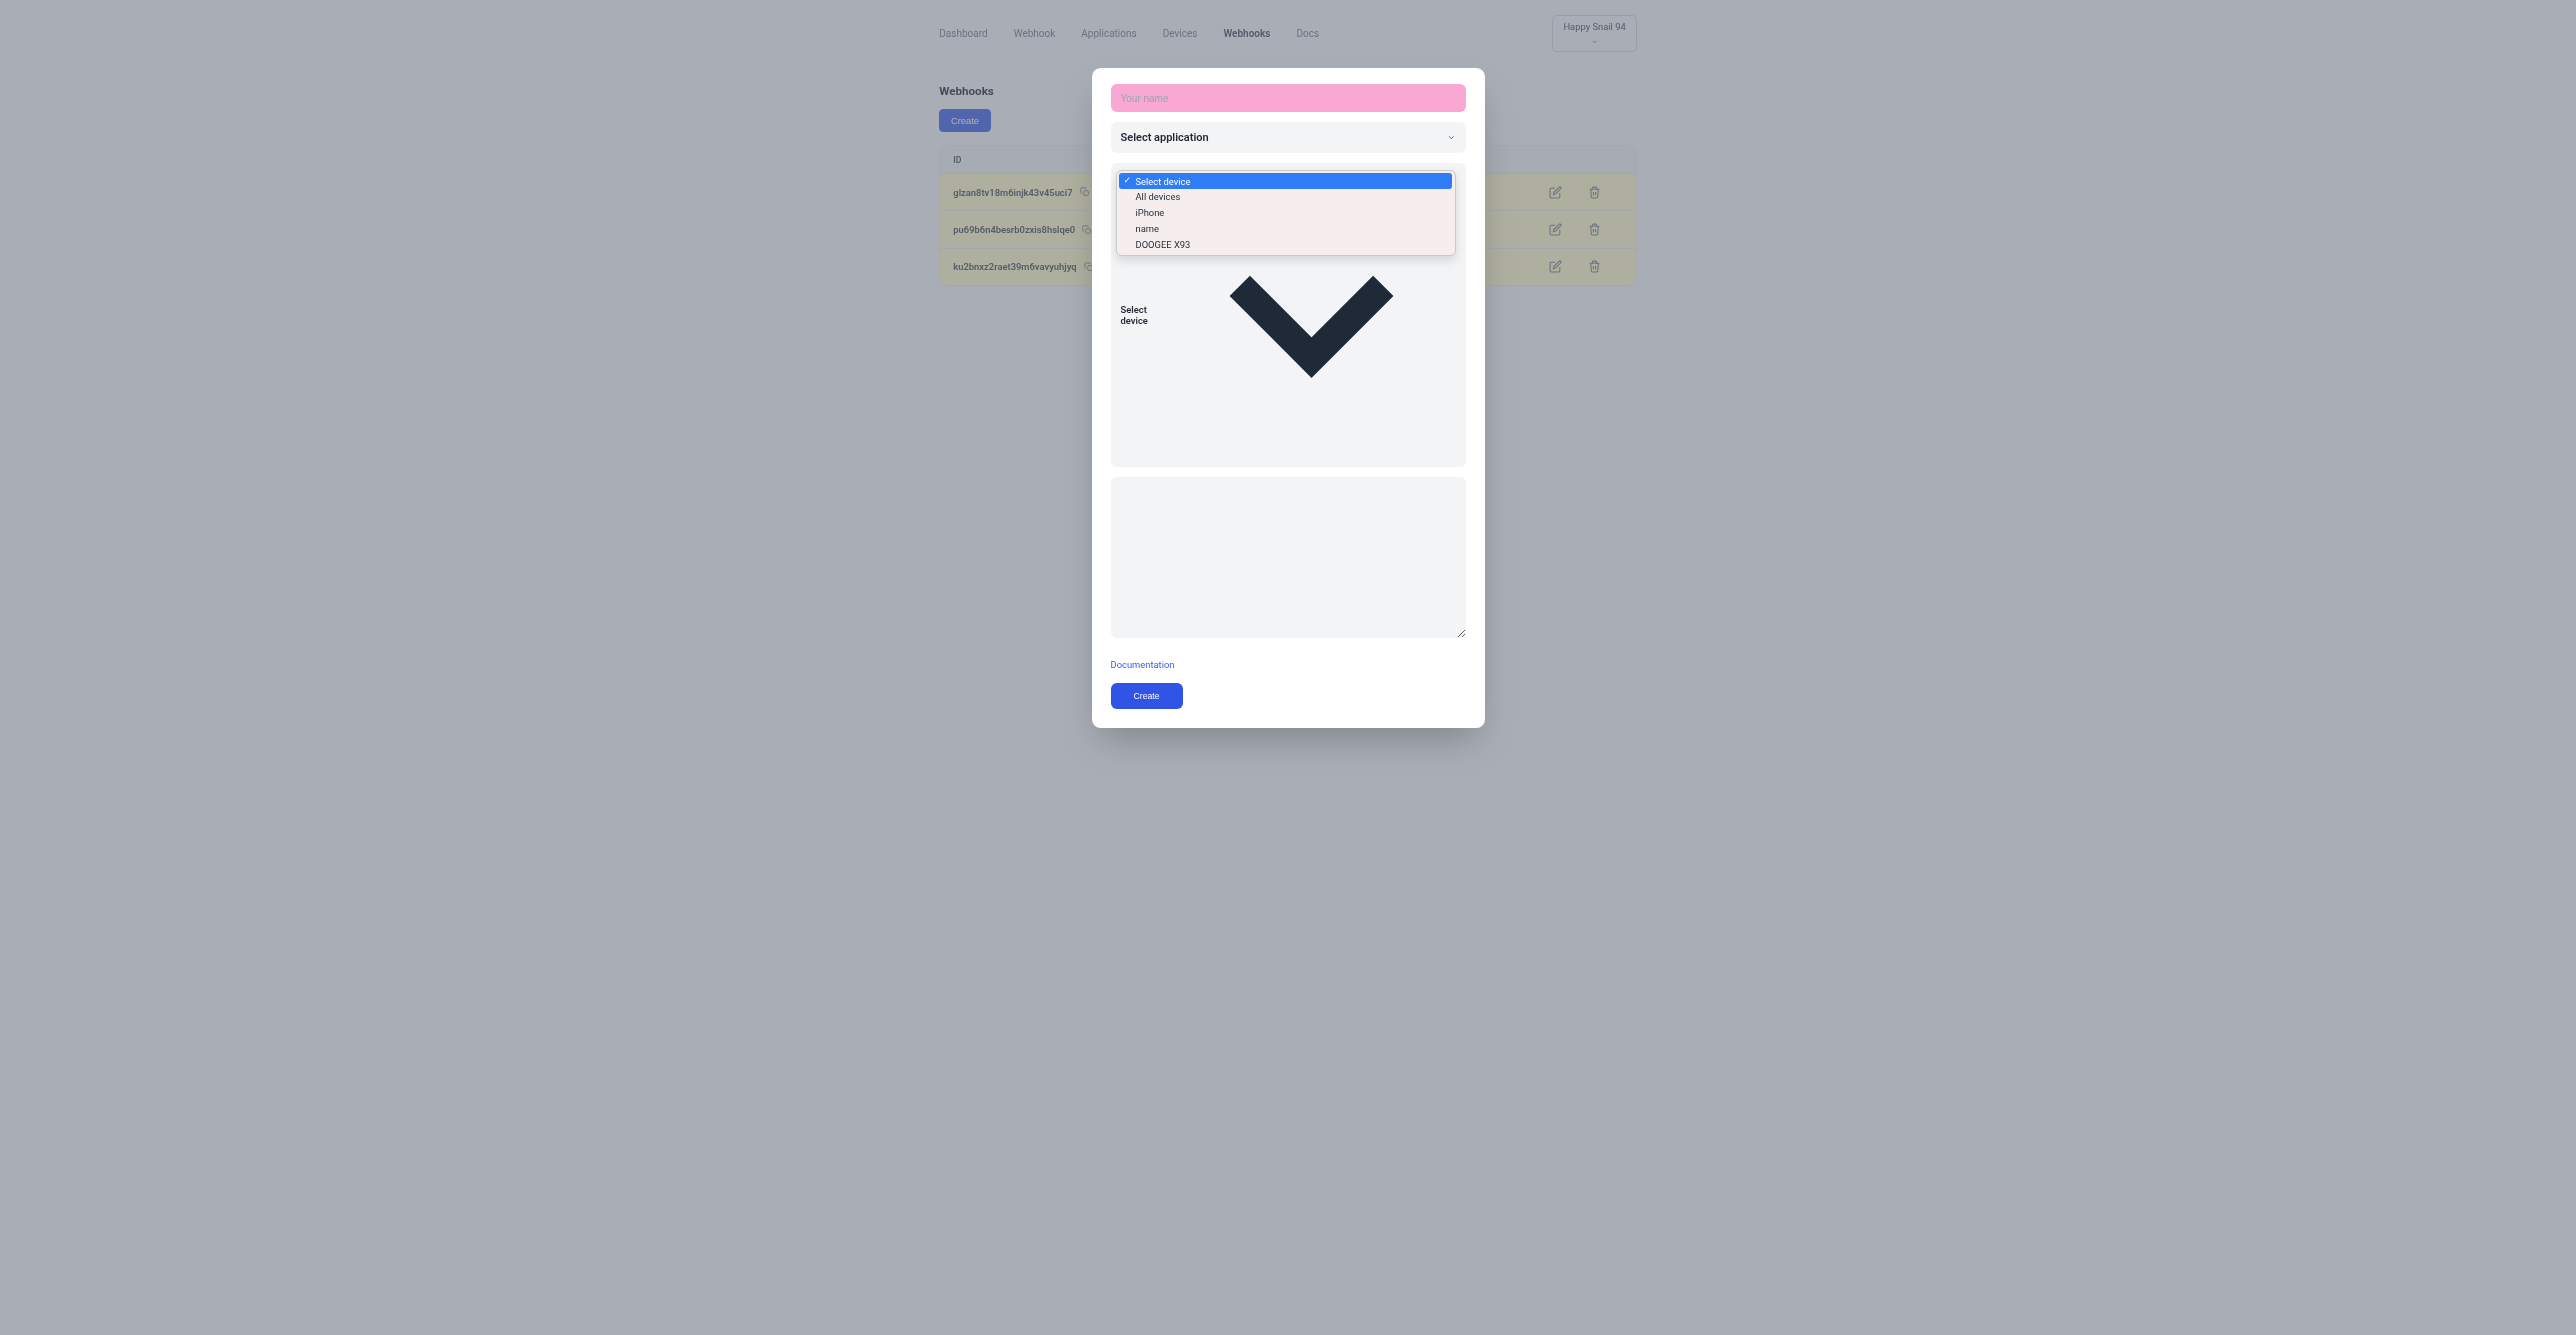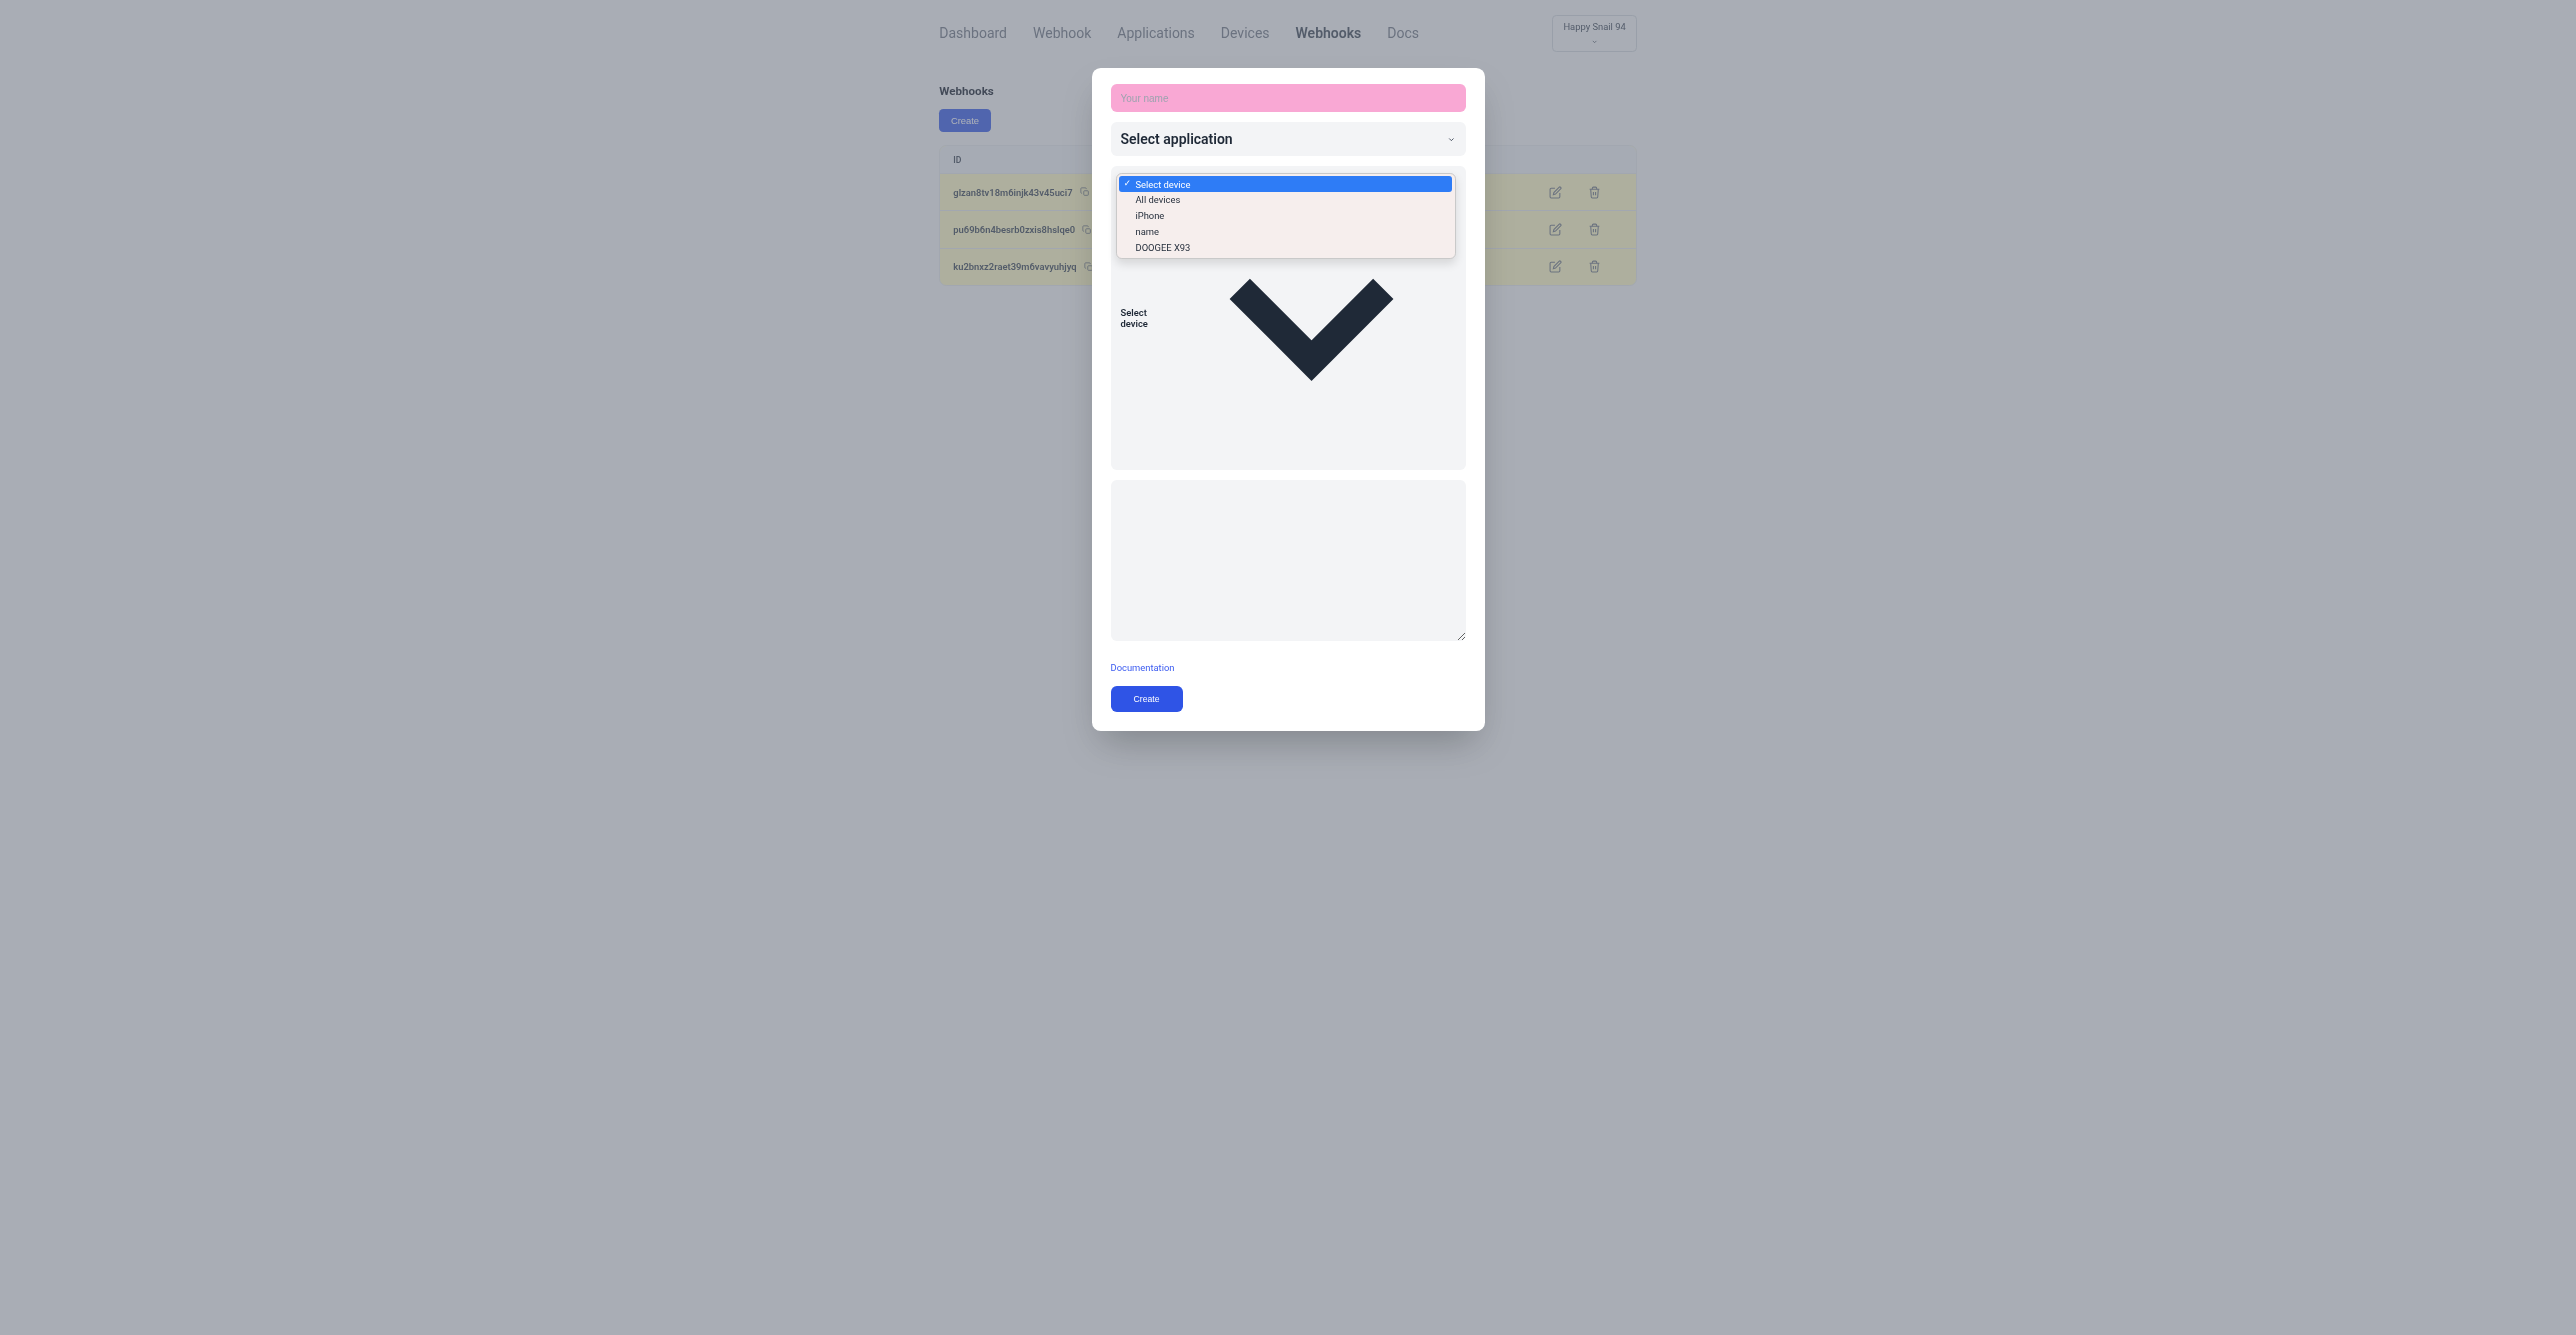--- a/index.html
+++ b/index.html
@@ -25,21 +25,21 @@
       align-items: center;
       justify-content: space-between;
       padding: 14.5px 0 11.6px 0;
     }
     .nav-items {
       display: flex;
       gap: 26px;
     }
     .nav-item {
       color: #6b7280;
-      font-size: 14px;
+      font-size: 10px;
       cursor: pointer;
     }
     .nav-item.active {
       color: #374151;
       font-weight: 600;
     }
     .user-menu {
       display: flex;
       align-items: center;
       gap: 5.8px;
@@ -186,21 +186,21 @@
     .select-wrap {
       position: relative;
       width: 100%;
     }
     .fake-select {
       width: 100%;
       background: #f3f4f6;
       border: none;
       border-radius: 5.8px;
       padding: 8.7px 10px;
-      font-size: 14px;
+      font-size: 11px;
       font-weight: 600;
       color: #1f2937;
       display: flex;
       justify-content: space-between;
       align-items: center;
       cursor: pointer;
     }
     .fake-select .chev {
       width: 8.7px;
       height: 8.7px;

